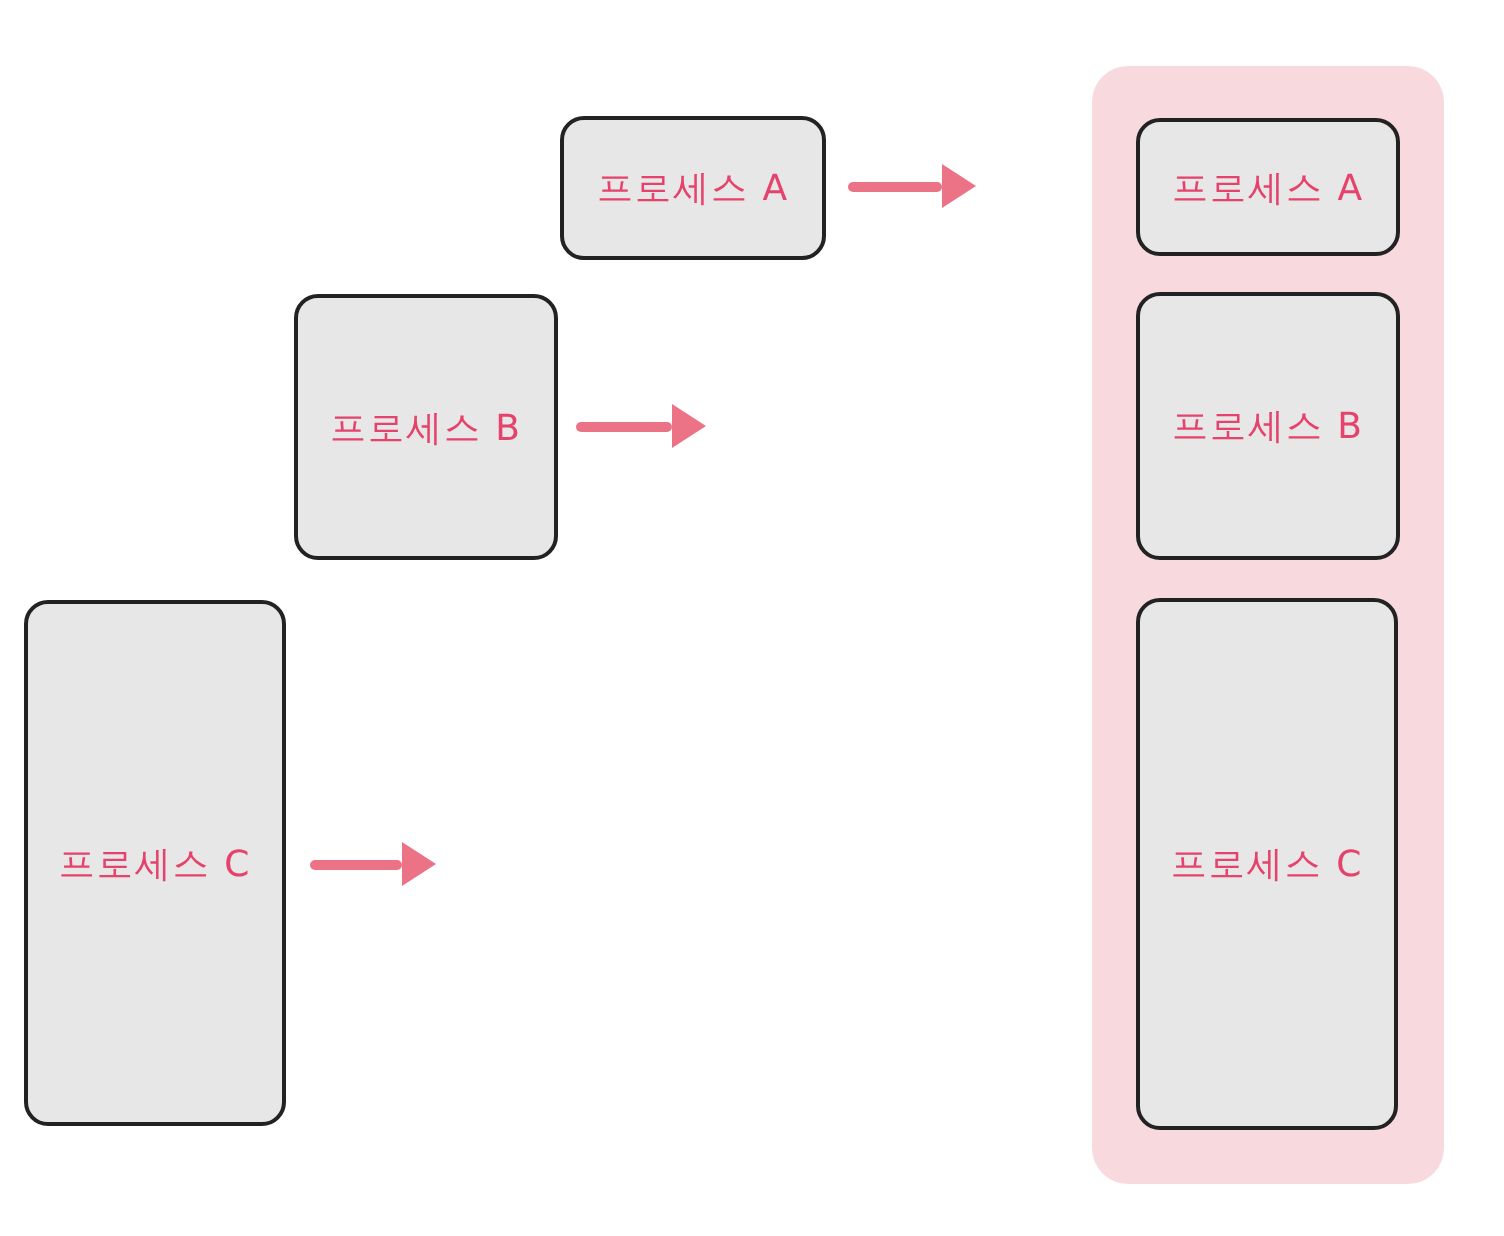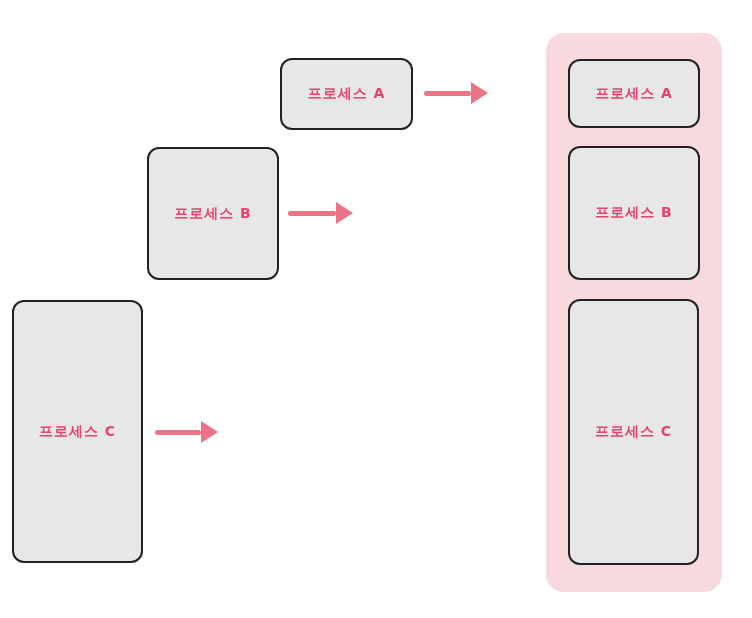--- a/index.html
+++ b/index.html
@@ -24,22 +24,22 @@
     position: absolute;
     background: var(--box-fill);
     border: 2.5px solid var(--box-border);
     border-radius: 12px;
     display: flex;
     align-items: center;
     justify-content: center;
   }
   .pbox .plabel {
     color: var(--label-text);
-    font-size: 14px;
-    font-weight: 700;
+    font-size: 18px;
+    font-weight: 400;
     letter-spacing: 1px;
     white-space: nowrap;
   }
   .memory {
     position: absolute;
     left: 546px;
     top: 33px;
     width: 176px;
     height: 559px;
     background: var(--memory-bg);

